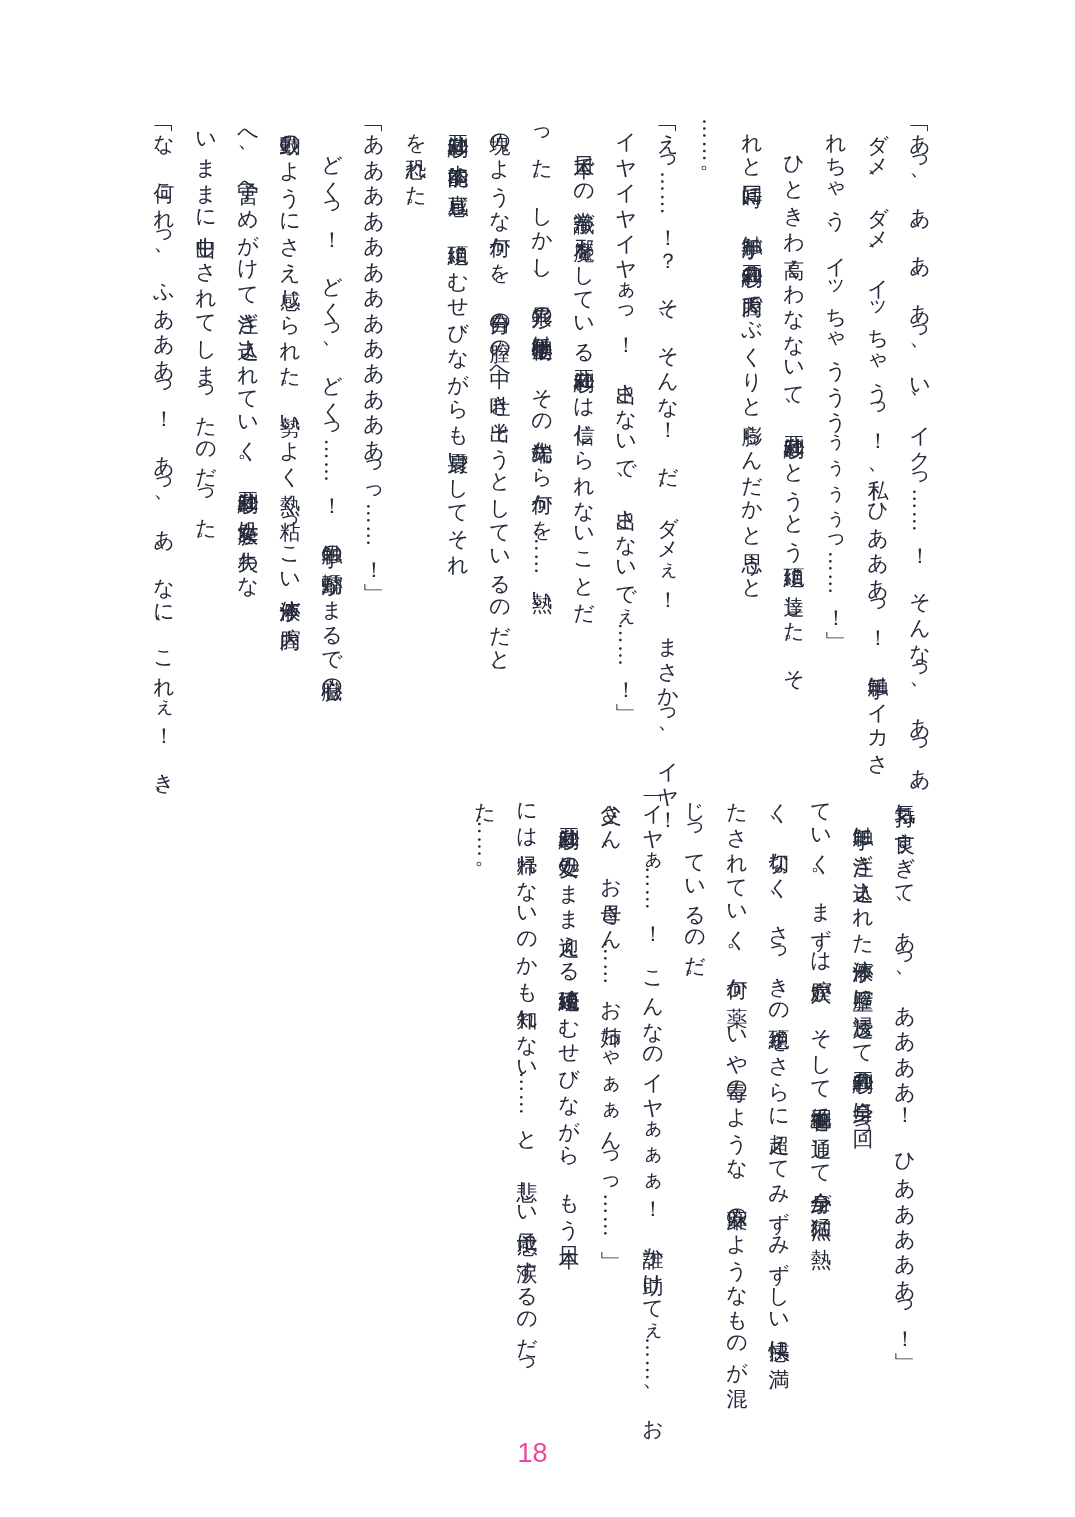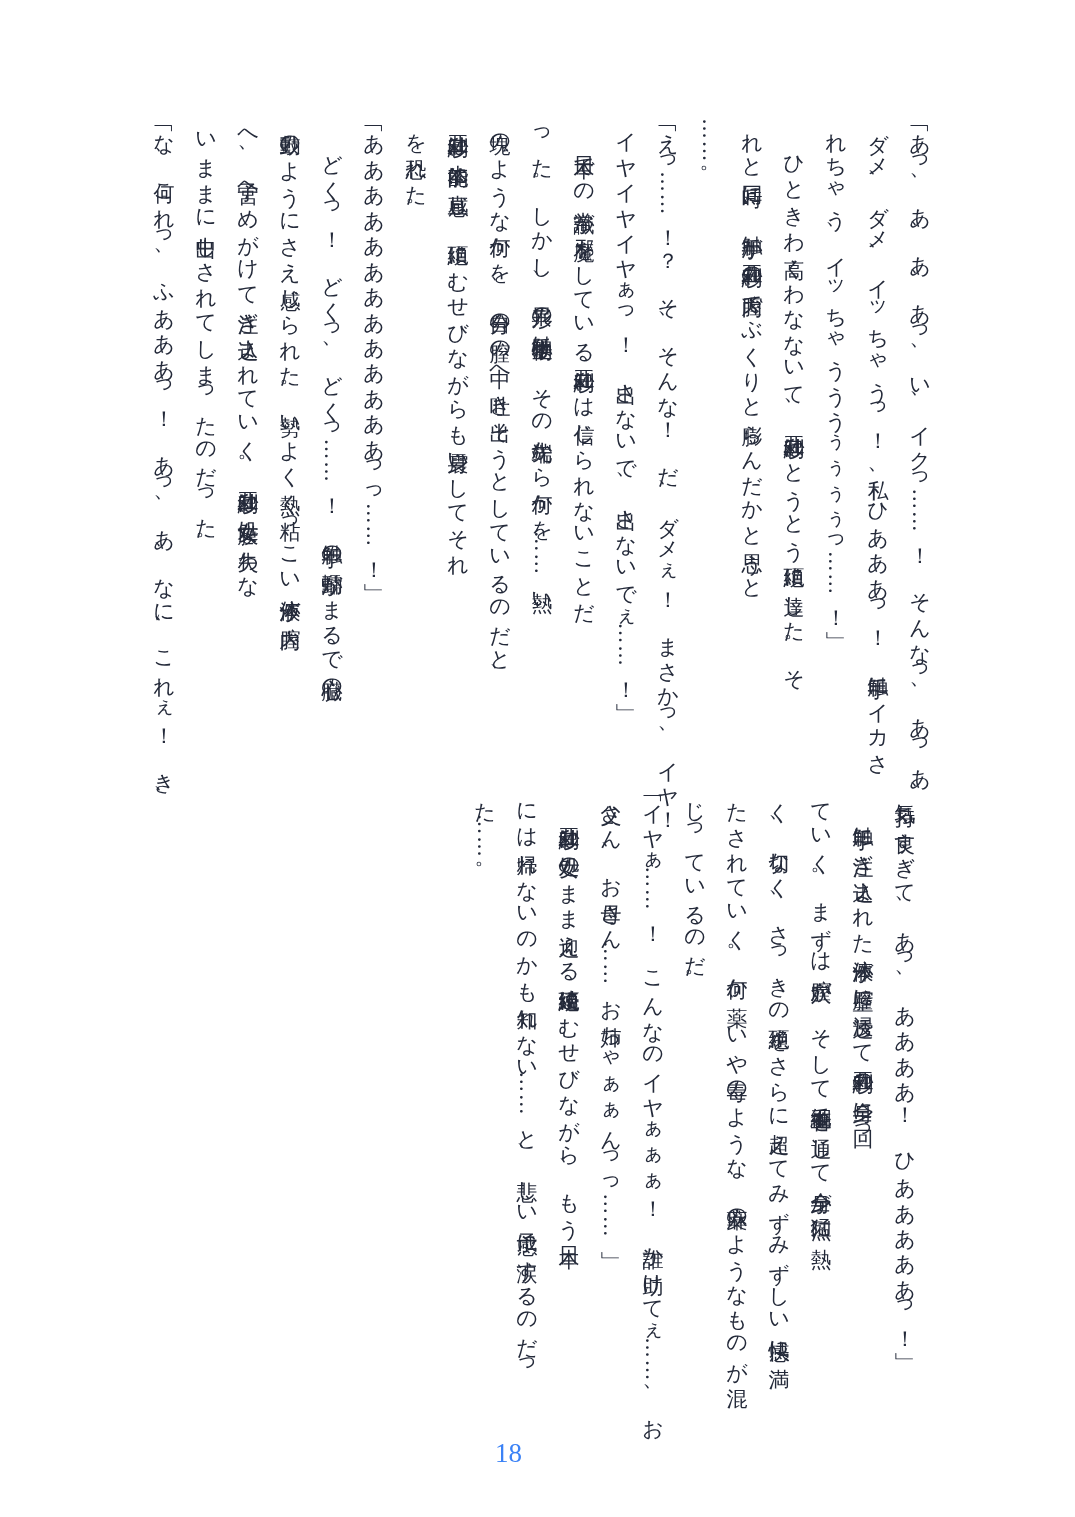--- a/index.html
+++ b/index.html
@@ -41,24 +41,24 @@
   #lower-block {
     top: 788px;
     right: 149px;
     height: 662px;
   }
   .page-number {
     position: absolute;
     top: 1438px;
     left: 495px;
     width: 75px;
-    text-align: left;
+    text-align: center;
     font-size: 27px;
-    color: #3b82f6;
-    font-family: Liberation Serif, serif;
+    color: #ec4899;
+    font-family: Liberation Sans, sans-serif;
   }
 </style>
 </head>
 <body>
 
 <div class="page">
 
   <div id="upper-block" class="vblock"><p class="vline">「あっ、あ、あ、あっ、い、イクっ……！　そんなっ、あっあ、</p><p class="vline">ダメ、ダメ、イッちゃうっ！　私、ひあああっ！　触手にイカさ</p><p class="vline">れちゃう、イッちゃうううぅぅぅぅっ……！」</p><p class="vline">　ひときわ高くわなないて、亜利紗はとうとう絶頂に達した。そ</p><p class="vline">れと同時に、触手が亜利紗の膣内でぶくりと膨らんだかと思うと</p><p class="vline">……。</p><p class="vline">「えっ……！？　そ、そんな！　だ、ダメぇ！　まさかっ、イヤ！</p><p class="vline">イヤイヤイヤぁっ！　出さないで、出さないでぇ……！」</p><p class="vline">　日本での常識が邪魔をしている亜利紗には信じられないことだ</p><p class="vline">った。しかし、異形の触手生物は、その先端から何かを……熱い</p><p class="vline">塊のような何かを、自分の膣の中へ吐き出そうとしているのだと、</p><p class="vline">亜利紗は本能的に直感し、絶頂にむせびながらも身震いしてそれ</p><p class="vline">を恐れた。</p><p class="vline">「あああああああああああああっっ……！」</p><p class="vline">　どくっ！　どくっ、どくっ……！　触手の蠕動がまるで心臓の</p><p class="vline">鼓動のようにさえ感じられた。勢いよく熱く粘っこい液体が膣内</p><p class="vline">へ、子宮へめがけて注ぎ込まれていく。亜利紗は処女膜を失わな</p><p class="vline">いままに中出しされてしまったのだった。</p><p class="vline">「な、何これっ、ふあああっ！　あっ、あ、なに、これぇ！　き、</p></div>
 
   <div id="lower-block" class="vblock"><p class="vline">気持ち良すぎて、あっ、ああああ！　ひあああああっ！」</p><p class="vline">　触手に注ぎ込まれた液体が膣壁に浸透して亜利紗の全身に回っ</p><p class="vline">ていく。まずは膣穴が、そして毛細血管を通して全身が猛烈に熱</p><p class="vline">く、切なく、さっきの絶頂をさらに超えてみずみずしい快感に満</p><p class="vline">たされていく。何か薬、いや毒のような、麻薬のようなものが混</p><p class="vline">じっているのだ。</p><p class="vline">「イヤぁ……！　こんなのイヤぁぁぁ！　誰か助けてぇ……、お</p><p class="vline">父さん、お母さん……お姉ちゃぁぁんっっ……」</p><p class="vline">　亜利紗は処女のまま迎える連続絶頂にむせびながら、もう日本</p><p class="vline">には帰れないのかも知れない……と、悲しい予感に涙するのだっ</p><p class="vline">た……。</p></div>

